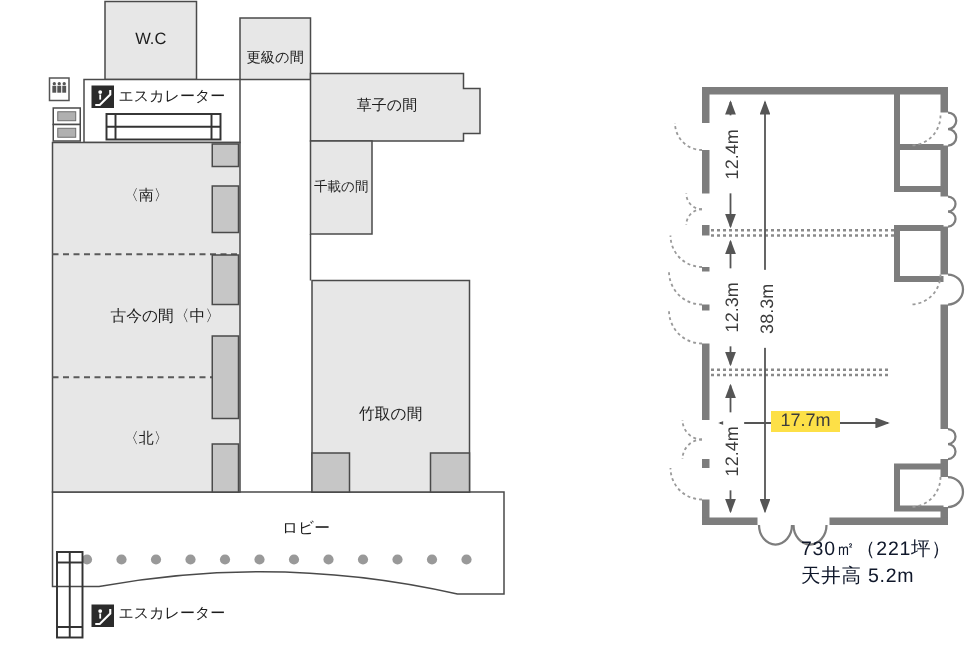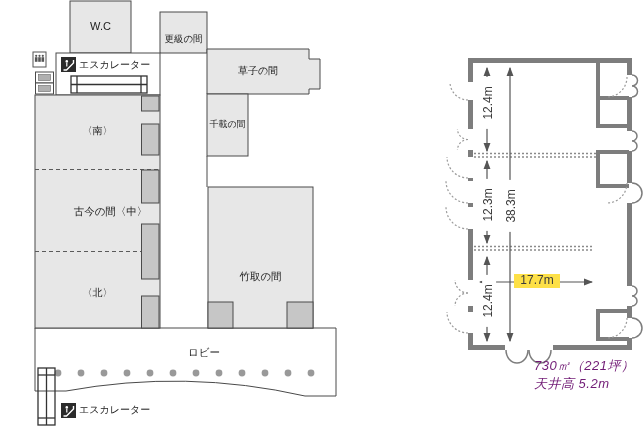--- a/index.html
+++ b/index.html
@@ -5,21 +5,21 @@
   html,body{margin:0;padding:0;background:#ffffff;}
   .stage{
     position:relative;width:644px;height:434px;background:#ffffff;overflow:hidden;
     font-family:"Liberation Sans","DejaVu Sans",sans-serif;
   }
   .stage svg{position:absolute;left:0;top:0;}
   .lbl{position:absolute;color:#1c1c1c;white-space:nowrap;line-height:1.15;}
   .c{text-align:center;}
   .vlbl{transform:rotate(-90deg);background:#fff;padding:0 1px;text-align:center;}
   .dim{font-size:12px;color:#3c3c3c;}
-  .big{font-size:13px;color:#701a75;letter-spacing:0.5px;font-style:italic;}
+  .big{font-size:13px;color:#0f172a;letter-spacing:0.5px;}
   
   .outline{stroke:#4a4a4a;stroke-width:1;}
   .thin{stroke:#4a4a4a;stroke-width:1;fill:none;}
   .whitebox{fill:#ffffff;stroke:#4a4a4a;stroke-width:1;}
   .dashline{stroke:#5a5a5a;stroke-width:1.2;stroke-dasharray:4 3;fill:none;}
   .wall{stroke:#7d7d7d;stroke-width:5;fill:none;stroke-linecap:butt;}
   .wall4{stroke:#7d7d7d;stroke-width:4;fill:none;}
   .dimline{stroke:#555555;stroke-width:1.2;fill:none;}
   .swing{stroke:#9a9a9a;stroke-width:1.2;fill:none;stroke-dasharray:2 2;}
   .leaf{stroke:#7d7d7d;stroke-width:1.5;fill:#ffffff;}

